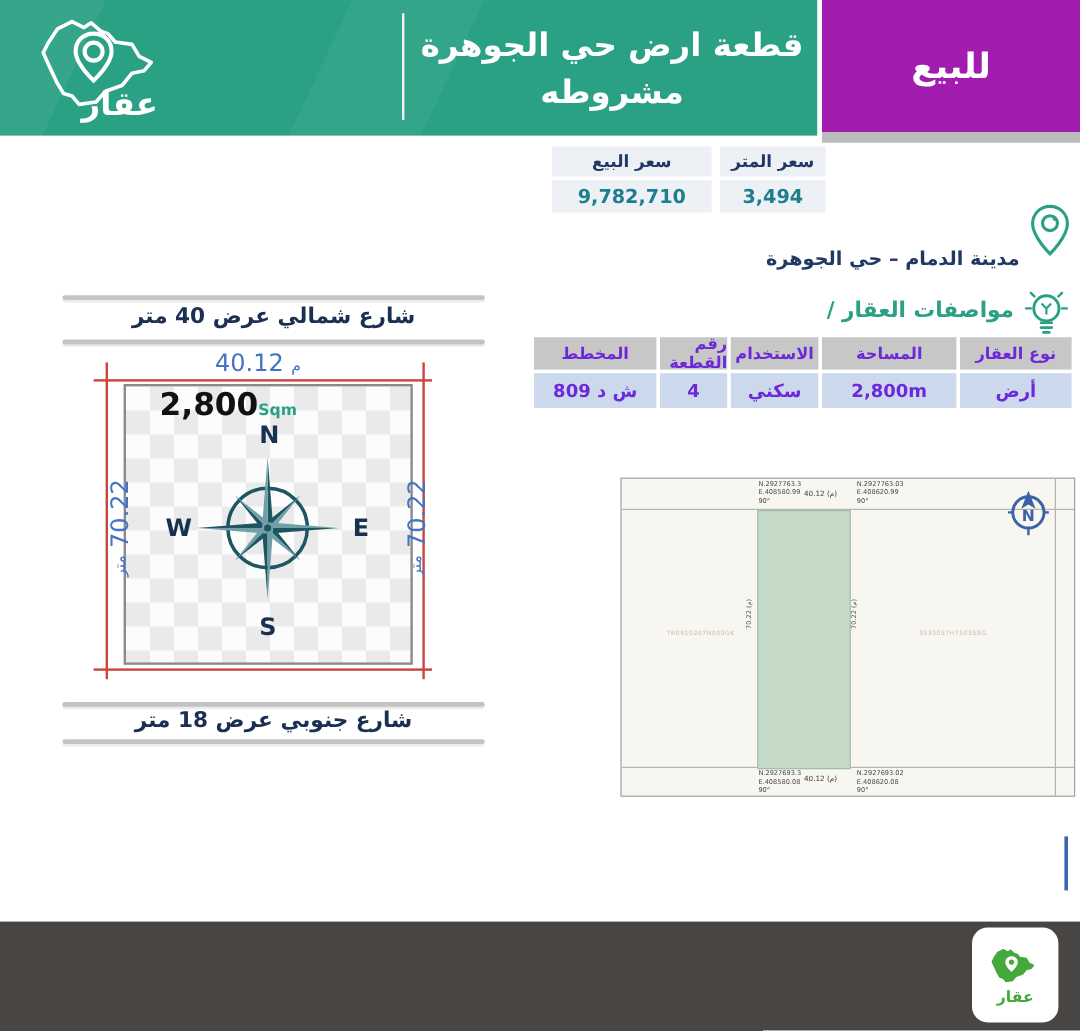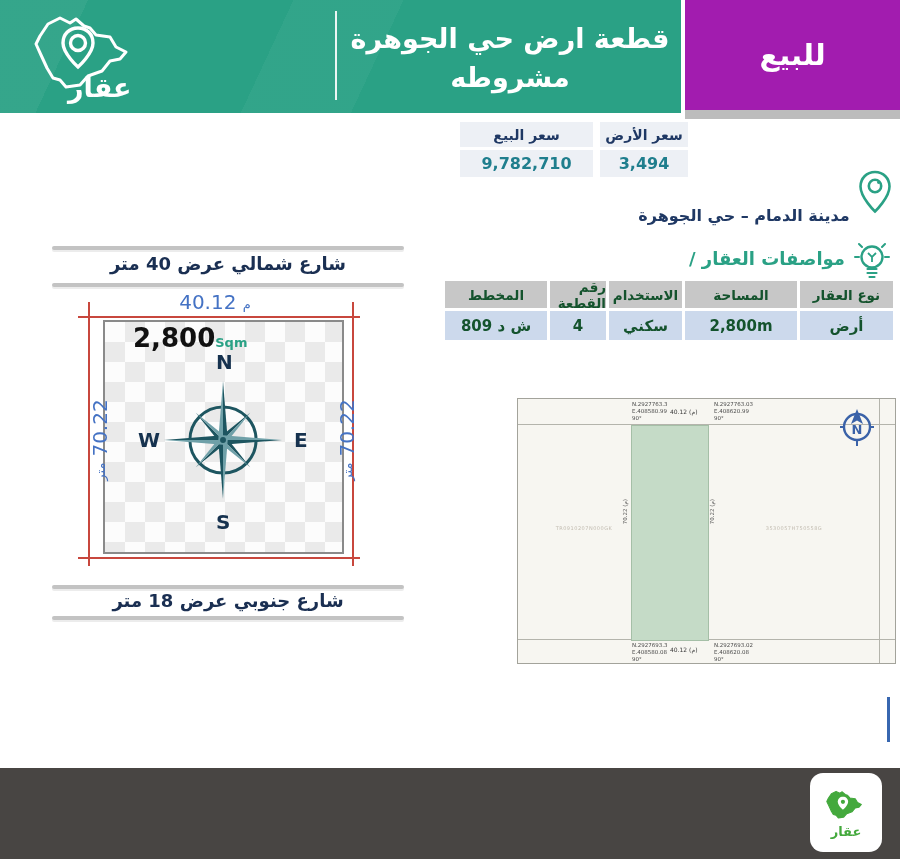--- a/index.html
+++ b/index.html
@@ -25,21 +25,21 @@
 
   
   .teal-head{position:absolute;color:#2aa185;font-weight:bold;font-size:19px;text-align:right;direction:rtl;}
   .loc-value{position:absolute;left:600px;top:206px;width:288px;color:#1f3864;font-weight:bold;font-size:16px;
     text-align:center;direction:rtl;}
   .icon-abs{position:absolute;}
 
   
   .spec-table{position:absolute;left:423px;top:281px;width:470px;direction:rtl;display:flex;flex-direction:column;gap:3px;}
   .spec-row{display:flex;gap:3px;}
-  .spec-cell{display:flex;align-items:center;justify-content:center;font-weight:bold;color:#14532d;}
+  .spec-cell{display:flex;align-items:center;justify-content:center;font-weight:bold;color:#6d28d9;}
   .spec-h{background:#c7c7c7;height:27px;font-size:13.5px;}
   .spec-v{background:#ccd9ec;height:29px;font-size:15px;}
   .cw0{width:93px;}.cw1{width:112px;}.cw2{width:73px;}.cw3{width:56px;}.cw4{width:102px;}
   .note-bar{position:absolute;left:508px;top:361px;width:387px;height:29px;background:#cacaca;display:flex;
     align-items:center;justify-content:center;color:#2f4050;font-size:14.5px;direction:rtl;}
 
   
   .street-line{position:absolute;height:4px;background:#c3c3c3;border-radius:2px;box-shadow:0 2px 0 #ececec;}
   .street-label{position:absolute;color:#1a2f52;font-weight:bold;font-size:18px;text-align:center;direction:rtl;}
   .dim-blue{position:absolute;color:#4472c4;font-size:20px;text-align:center;direction:ltr;}
@@ -88,21 +88,21 @@
     <div class="banner-sep"></div>
     <div class="banner-title">
       <span>قطعة ارض حي الجوهرة</span>
       <span>مشروطه</span>
     </div>
   </div>
   <div class="sale-badge">للبيع</div>
   <div class="sale-badge-shadow"></div>
 
   <div class="pcell phead" style="left:460px;top:122px;width:133px;height:25px;">سعر البيع</div>
-  <div class="pcell phead" style="left:600px;top:122px;width:88px;height:25px;">سعر الأرض</div>
+  <div class="pcell phead" style="left:600px;top:122px;width:88px;height:25px;">سعر المتر</div>
   <div class="pcell pval" style="left:460px;top:150px;width:133px;height:27px;">9,782,710</div>
   <div class="pcell pval" style="left:600px;top:150px;width:88px;height:27px;">3,494</div>
 
   <svg class="icon-abs" style="left:857px;top:167px;width:36px;height:50px;" viewBox="0 0 36 44">
     <path d="M18,2 C9.5,2 3.5,8.5 3.5,16.5 c0,11 14.5,25 14.5,25 s14.5,-14 14.5,-25 C32.5,8.5 26.5,2 18,2 z" fill="none" stroke="#2aa185" stroke-width="2.6"></path>
     <circle cx="18" cy="16" r="6.2" fill="none" stroke="#2aa185" stroke-width="2.6"></circle>
     <circle cx="21.5" cy="12.5" r="1.4" fill="#2aa185"></circle>
   </svg>
   <div class="loc-value">مدينة الدمام – حي الجوهرة</div>
 

